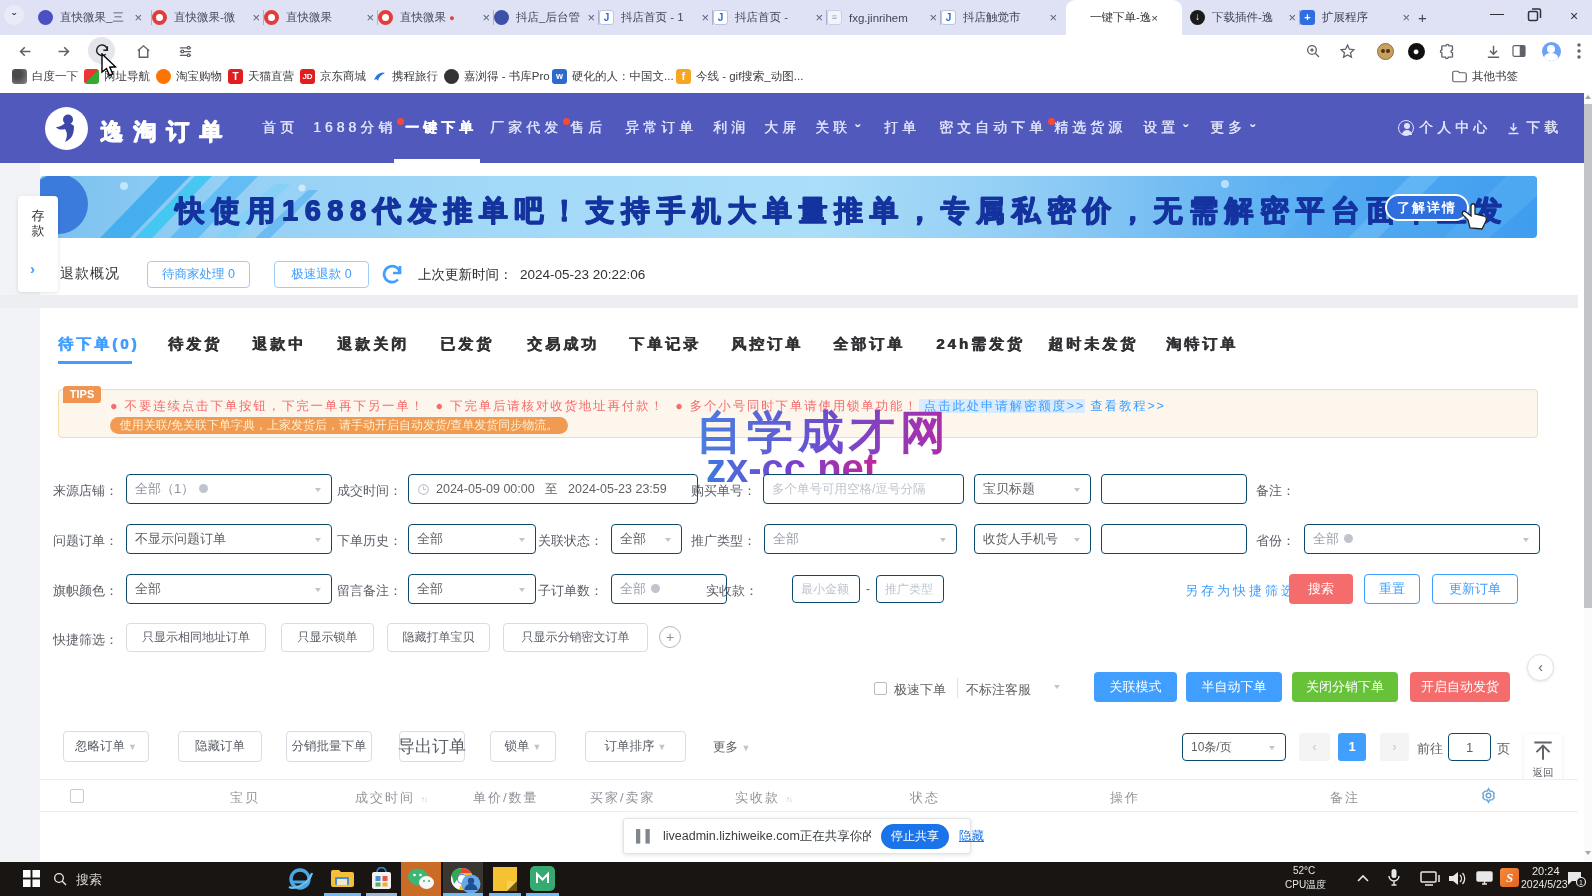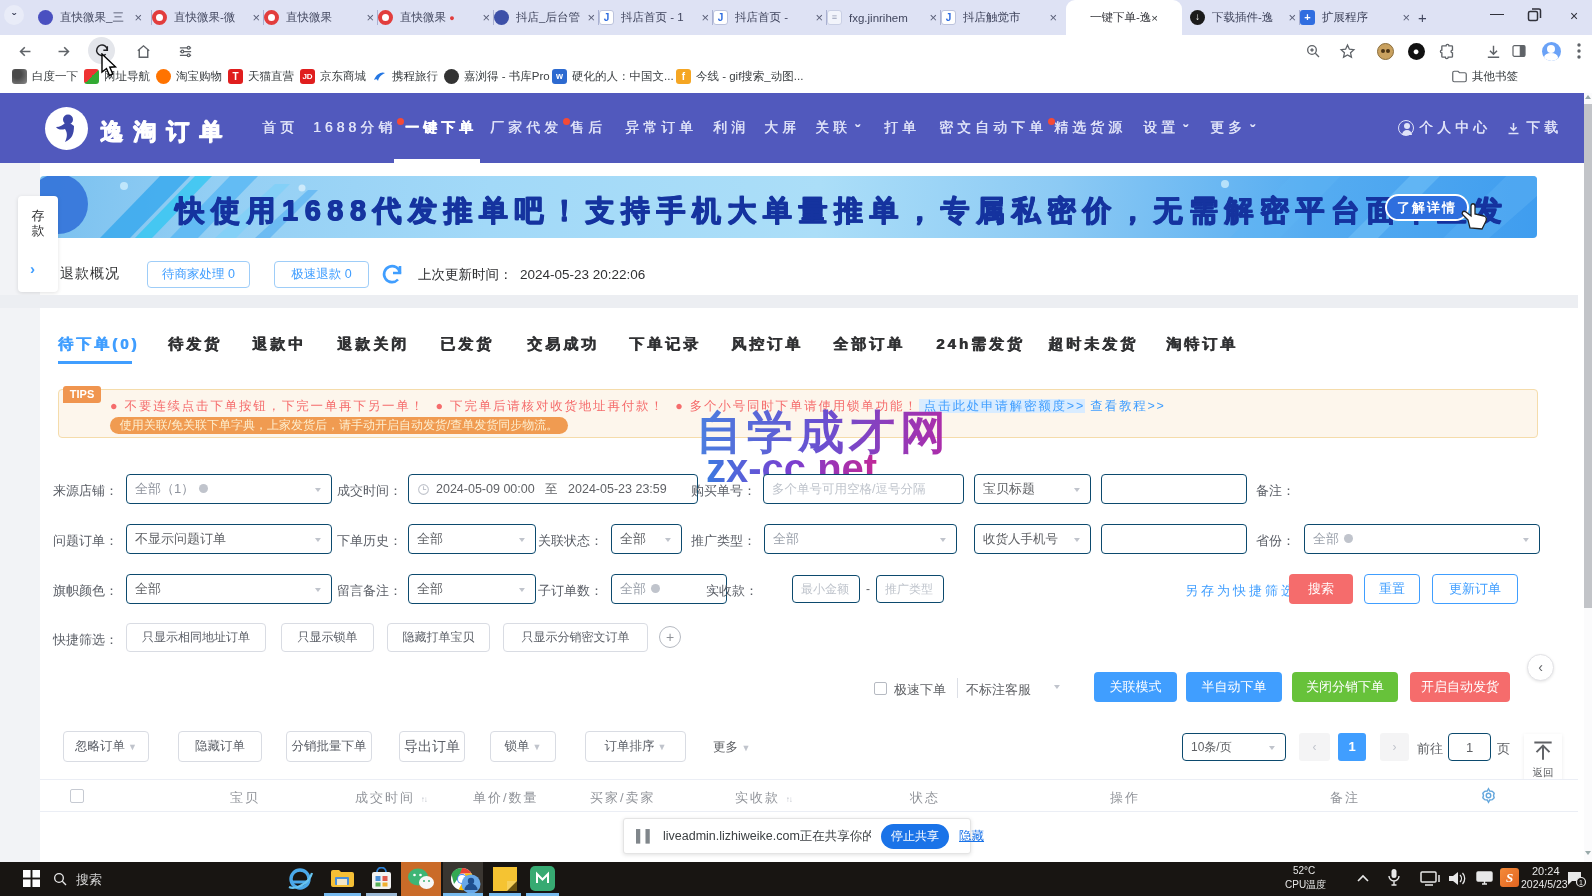--- a/index.html
+++ b/index.html
@@ -410,21 +410,21 @@
 <div class="abs" style="left:1052px;top:681px;font-size:10px;color:#c0c4cc;transform:scaleY(.7)">▼</div>
 <div class="btn blue" style="left:1094px;top:672px;width:83px;height:30px">关联模式</div>
 <div class="btn blue" style="left:1186px;top:672px;width:96px;height:30px">半自动下单</div>
 <div class="btn green" style="left:1292px;top:672px;width:106px;height:30px">关闭分销下单</div>
 <div class="btn red" style="left:1410px;top:672px;width:100px;height:30px">开启自动发货</div>
 <div class="abs" style="left:1527px;top:654px;width:27px;height:27px;background:#fff;border:1px solid #e2e2e6;border-radius:50%;box-shadow:0 1px 3px rgba(0,0,0,.1);color:#606266;font-size:14px;text-align:center;line-height:25px">‹</div>
 
 <div class="btn plain" style="left:63px;top:731px;width:86px;height:31px;font-size:12.5px">忽略订单 <span style="font-size:9px;color:#c0c4cc;margin-left:3px">▼</span></div>
 <div class="btn plain" style="left:178px;top:731px;width:84px;height:31px;font-size:12.5px">隐藏订单</div>
 <div class="btn plain" style="left:286px;top:731px;width:86px;height:31px;font-size:12.5px">分销批量下单</div>
-<div class="btn plain" style="left:399px;top:731px;width:66px;height:31px;font-size:14px">导出订单</div>
+<div class="btn plain" style="left:399px;top:731px;width:66px;height:31px;font-size:17px">导出订单</div>
 <div class="btn plain" style="left:490px;top:731px;width:66px;height:31px;font-size:12.5px">锁单 <span style="font-size:9px;color:#c0c4cc;margin-left:3px">▼</span></div>
 <div class="btn plain" style="left:585px;top:731px;width:101px;height:31px;font-size:12.5px">订单排序 <span style="font-size:9px;color:#c0c4cc;margin-left:3px">▼</span></div>
 <div class="abs" style="left:713px;top:739px;font-size:12.5px;color:#606266">更多 <span style="font-size:9px;color:#c0c4cc">▼</span></div>
 <div class="sel" style="left:1182px;top:733px;width:104px;height:28px;font-size:12px">10条/页<span class="arr">▼</span></div>
 <div class="abs" style="left:1299px;top:733px;width:31px;height:28px;background:#f4f4f5;border-radius:3px;color:#c0c4cc;text-align:center;line-height:28px;font-size:12px">‹</div>
 <div class="abs" style="left:1338px;top:733px;width:28px;height:28px;background:#409eff;border-radius:3px;color:#fff;text-align:center;line-height:28px;font-size:13px;font-weight:bold">1</div>
 <div class="abs" style="left:1380px;top:733px;width:29px;height:28px;background:#f4f4f5;border-radius:3px;color:#c0c4cc;text-align:center;line-height:28px;font-size:12px">›</div>
 <div class="abs" style="left:1417px;top:740px;font-size:13px;color:#606266">前往</div>
 <div class="inp" style="left:1448px;top:733px;width:43px;height:28px;justify-content:center;font-size:13px">1</div>
 <div class="abs" style="left:1497px;top:740px;font-size:13px;color:#606266">页</div>

